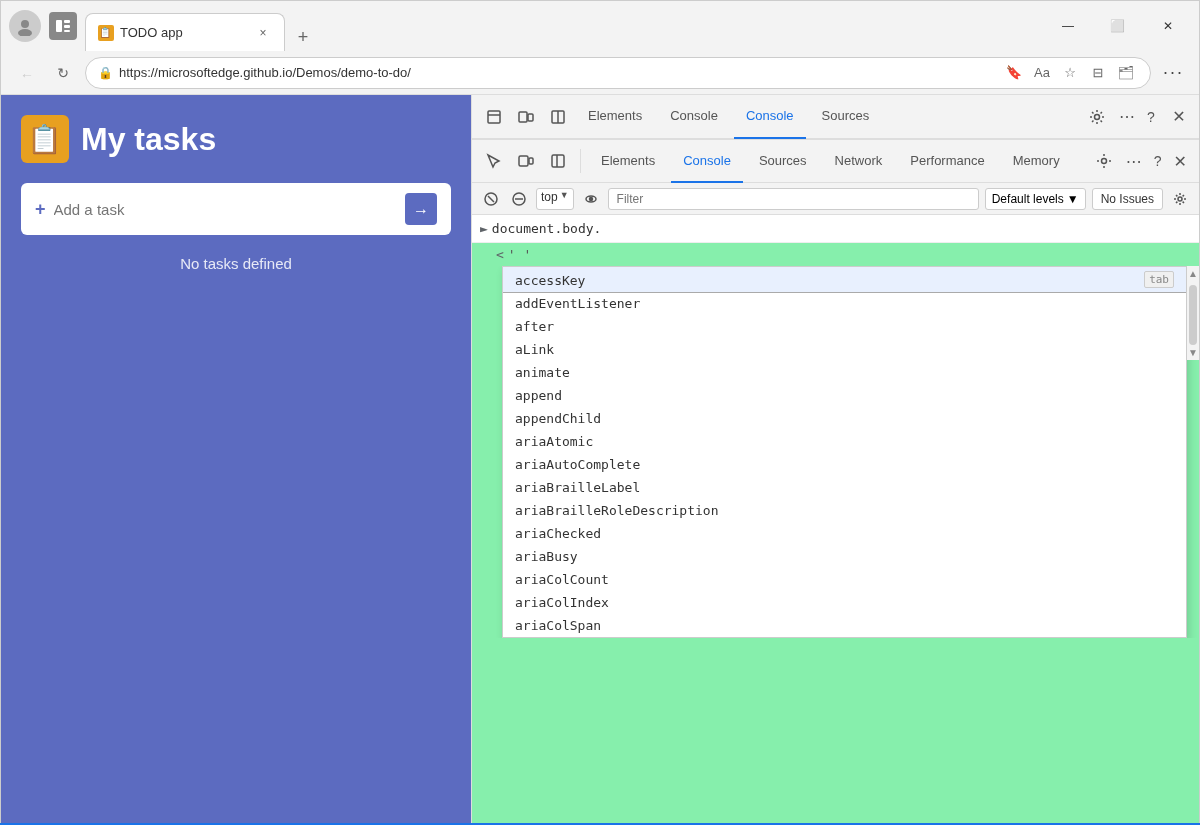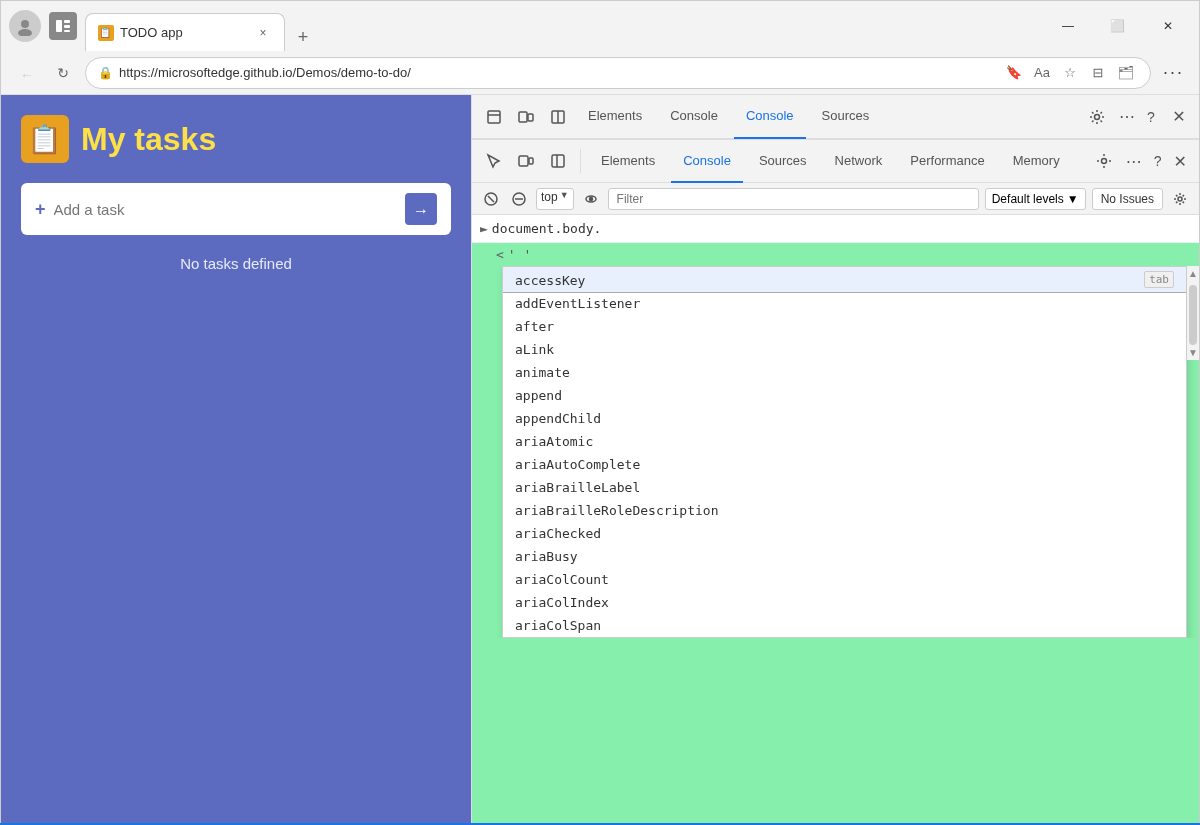--- a/index.html
+++ b/index.html
@@ -35,21 +35,21 @@
     .toolbar-icon { width: 28px; height: 28px; display: flex; align-items: center; justify-content: center; color: #444; cursor: pointer; border-radius: 4px; font-size: 14px; }
     .menu-dots { font-size: 18px; letter-spacing: 1px; }
 
     
     .main-content { display: flex; flex: 1; overflow: hidden; }
 
     
     .todo-app { width: 470px; background: #5c6bc0; flex-shrink: 0; display: flex; flex-direction: column; padding: 20px; }
     .todo-header { display: flex; align-items: center; gap: 12px; margin-bottom: 20px; }
     .todo-icon { width: 48px; height: 48px; background: #e8a020; border-radius: 6px; display: flex; align-items: center; justify-content: center; font-size: 28px; }
-    .todo-title { font-size: 32px; font-weight: bold; color: #fde047; }
+    .todo-title { font-size: 32px; font-weight: bold; color: #ffffff; }
     .add-task-bar { background: white; border-radius: 6px; display: flex; align-items: center; padding: 10px 14px; gap: 8px; margin-bottom: 20px; }
     .add-task-plus { color: #5c6bc0; font-size: 18px; font-weight: bold; }
     .add-task-input { flex: 1; border: none; outline: none; font-size: 15px; color: #c2410c; background: transparent; }
     .add-task-btn { width: 32px; height: 32px; background: #5c6bc0; border-radius: 4px; display: flex; align-items: center; justify-content: center; color: white; font-size: 16px; cursor: pointer; }
     .no-tasks { color: rgba(255,255,255,0.85); font-size: 15px; text-align: center; }
 
     
     .devtools-panel { flex: 1; background: #86efac; display: flex; flex-direction: column; border-left: 1px solid #ddd; }
 
     

